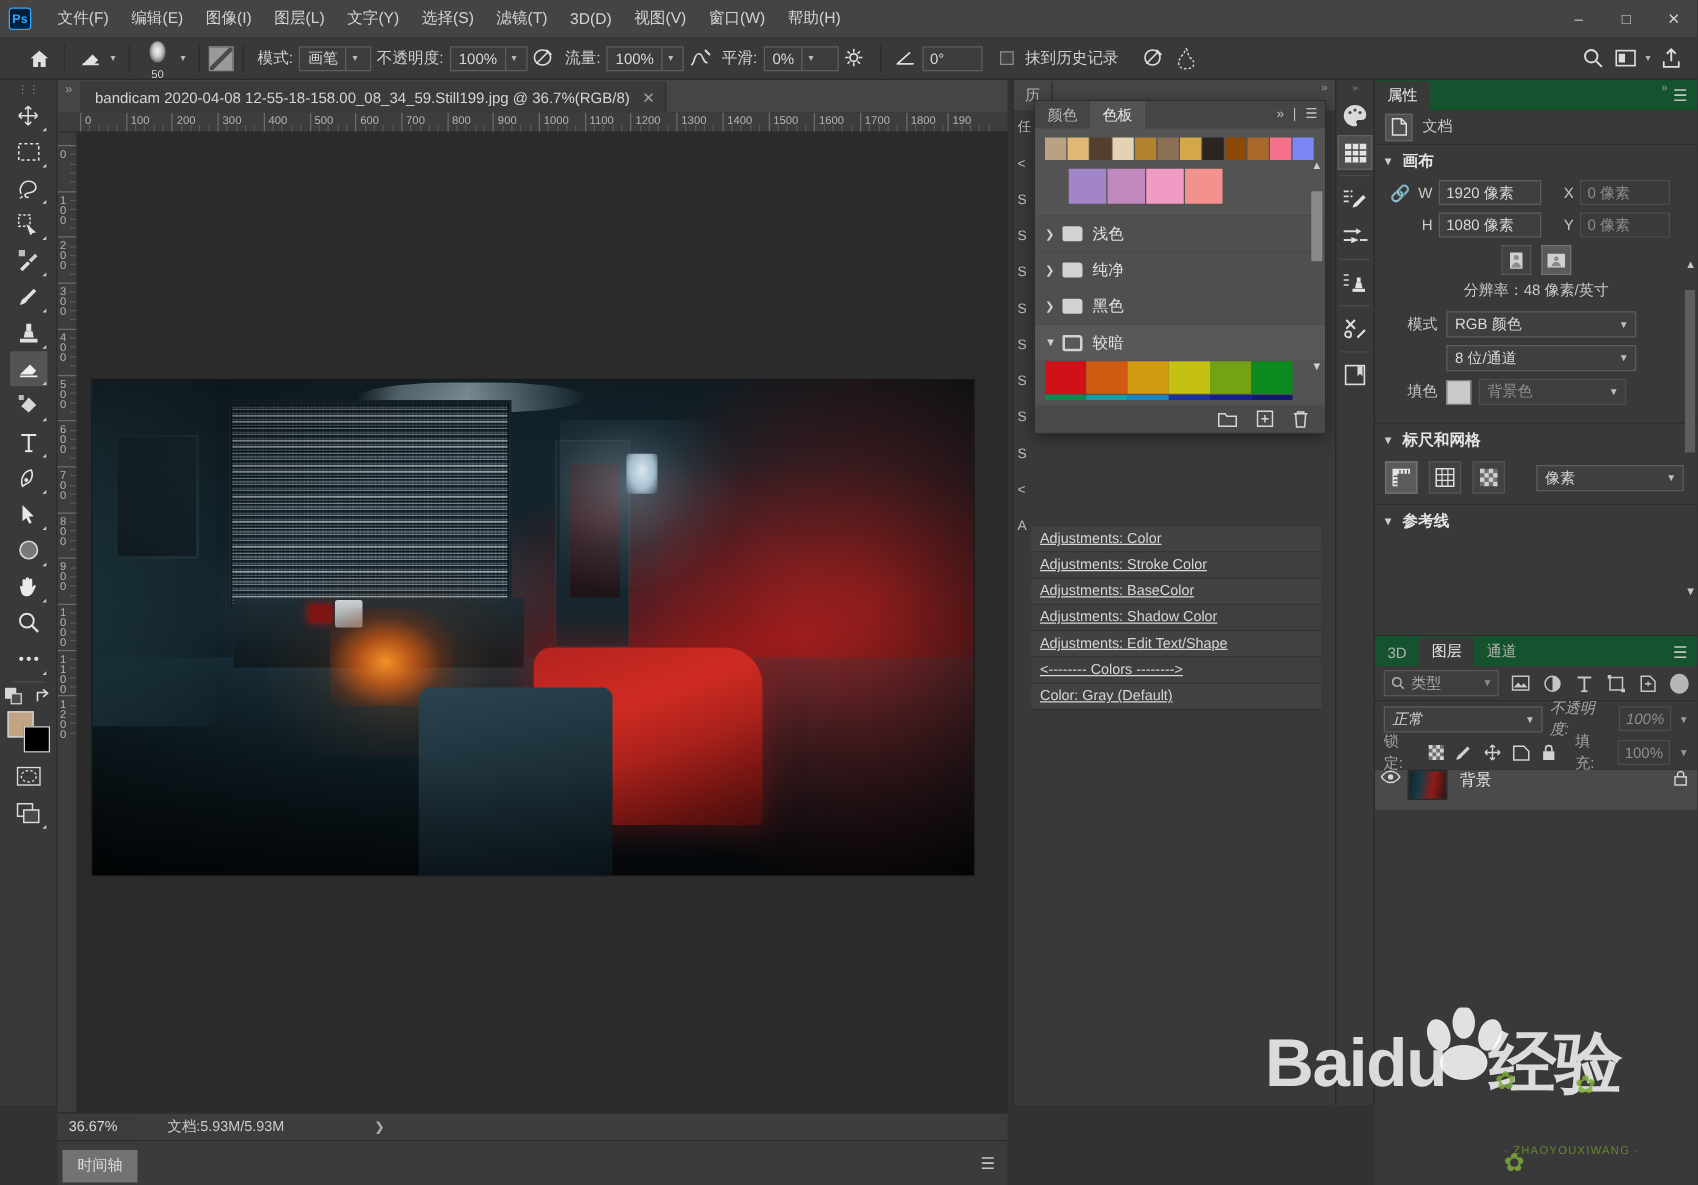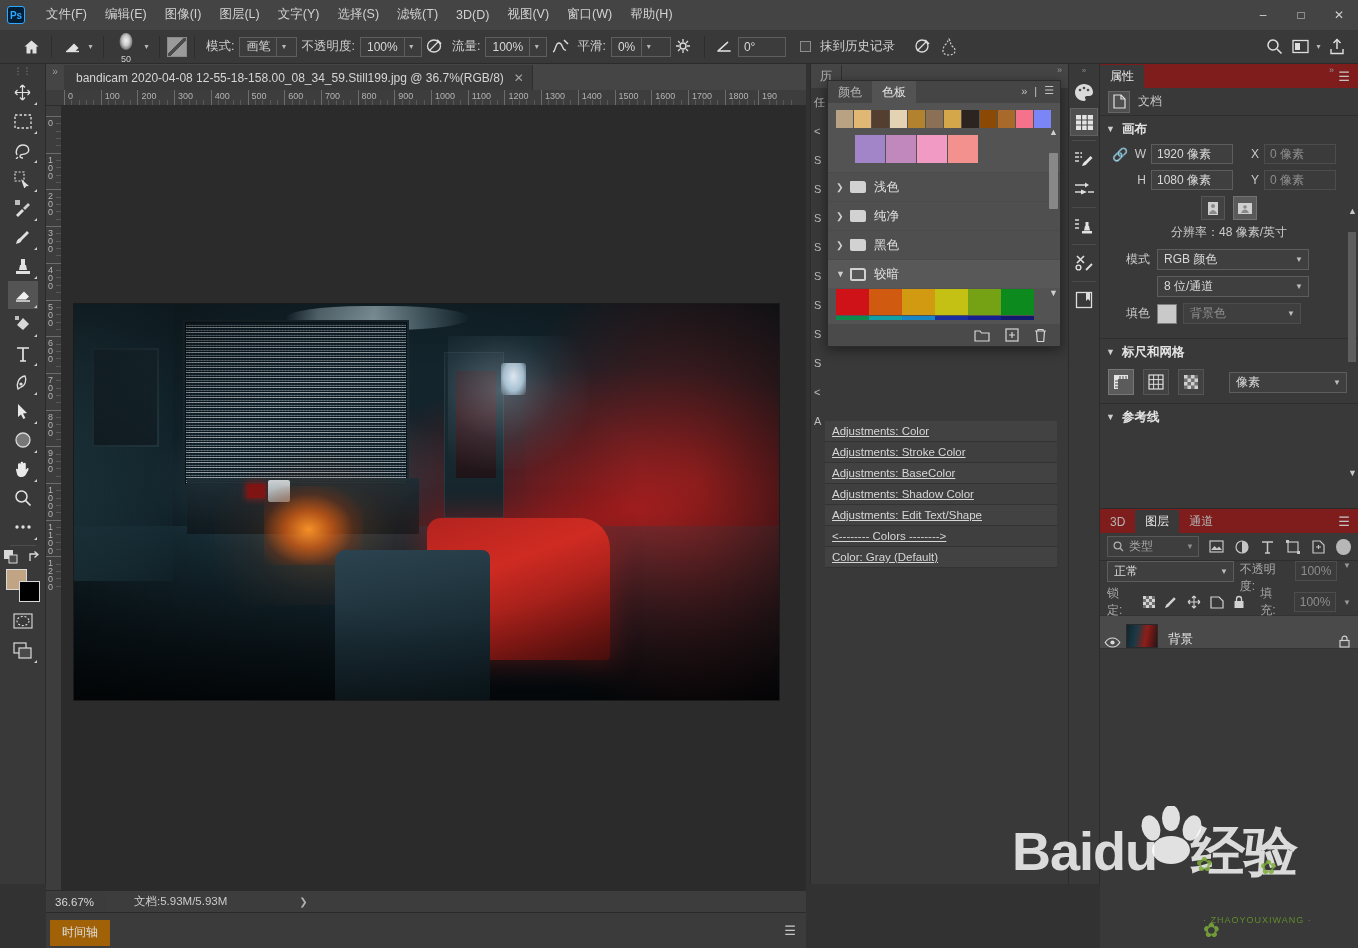--- a/index.html
+++ b/index.html
@@ -234,21 +234,21 @@
     font-size: 11.5px; display: flex; align-items: center; padding-left: 5px; margin-left: 4px;
   }
   .docinfo { margin-left: 28px; font-size: 11.5px; color: #cbcbcb; }
   .docinfo-arrow { margin-left: 72px; font-size: 10px; color: #b0b0b0; }
 
   .timeline-strip {
     position: absolute; left: 46px; top: 912px; width: 760px; height: 36px;
     background: #3b3b3b; border-top: 1px solid #2b2b2b; display: flex; align-items: center;
   }
   .tl-tab {
-    height: 26px; background: #a16207; display: flex; align-items: center;
+    height: 26px; background: #737373; display: flex; align-items: center;
     padding: 0 12px; font-size: 12px; color: #dcdcdc; margin-left: 4px; margin-top: 4px;
   }
   .tl-menu { position: absolute; right: 10px; color: #c6c6c6; font-size: 13px; }
 
   
   .mid-dock {
     position: absolute; left: 810px; top: 64px; width: 258px; height: 820px;
     background: #393939; border-left: 1px solid #2b2b2b;
   }
   .mid-tabs { height: 24px; display: flex; align-items: flex-end; background: #454545; }
@@ -314,21 +314,21 @@
   .rail-ico {
     width: 28px; height: 28px; margin: 2px auto; display: flex; align-items: center; justify-content: center;
   }
   .rail-ico.active { background: #4f4f4f; border: 1px solid #606060; }
   .rail-div { width: 24px; height: 1px; background: #4b4b4b; margin: 4px auto; }
 
   
   .right-dock {
     position: absolute; left: 1100px; top: 64px; width: 258px; height: 884px; background: #393939;
   }
-  .rd-tabs { height: 24px; display: flex; align-items: flex-end; background: #7f1d1d; position: relative; }
+  .rd-tabs { height: 24px; display: flex; align-items: flex-end; background: #14532d; position: relative; }
   .rd-tab {
     height: 23px; padding: 0 10px; font-size: 12px; color: #b4b4b4; display: flex; align-items: center;
   }
   .rd-tab.active { background: #393939; color: #e8e8e8; }
   .rd-menu { position: absolute; right: 8px; top: 5px; color: #c4c4c4; font-size: 13px; }
   .rd-grip { position: absolute; right: 6px; top: 1px; color: #9b9b9b; font-size: 9px; }
 
   .prop-head {
     height: 28px; display: flex; align-items: center; padding-left: 8px;
     border-bottom: 1px solid #2e2e2e;
@@ -382,25 +382,25 @@
   .layers-panel { position: absolute; left: 0; top: 444px; width: 258px; height: 504px; background: #393939; border-top: 1px solid #2b2b2b; }
   .lyr-filter { height: 28px; display: flex; align-items: center; padding: 0 7px; border-bottom: 1px solid #2e2e2e; gap: 10px; }
   .lyr-search {
     width: 100px; height: 21px; background: #3e3e3e; border: 1px solid #585858;
     display: flex; align-items: center; padding-left: 5px; gap: 5px;
     font-size: 12px; color: #a9a9a9; position: relative;
   }
   .lyr-search .sc { position: absolute; right: 4px; font-size: 8px; color: #8d8d8d; }
   .lyr-fico { width: 17px; height: 17px; display: flex; align-items: center; justify-content: center; color: #c3c3c3; }
   .lyr-toggle { width: 16px; height: 16px; border-radius: 50%; background: #b7b7b7; margin-left: auto; }
-  .blend-row { height: 28px; display: flex; align-items: flex-start; padding: 0 7px; gap: 6px; }
+  .blend-row { height: 28px; display: flex; align-items: center; padding: 0 7px; gap: 6px; font-style: italic; }
   .lock-row { height: 26px; display: flex; align-items: center; padding: 0 7px; gap: 7px; font-size: 12px; color: #a6a6a6; }
   .lock-ico { width: 16px; height: 16px; display: flex; align-items: center; justify-content: center; color: #b9b9b9; }
   .lyr-item {
-    height: 34px; display: flex; align-items: flex-end; background: #4a4a4a; padding: 0 8px 0 4px;
+    height: 34px; display: flex; align-items: flex-start; background: #4a4a4a; padding: 0 8px 0 4px;
     border-top: 1px solid #333; border-bottom: 1px solid #333;
   }
   .eye { width: 22px; text-align: center; color: #d4d4d4; font-size: 12px; }
   .lyr-thumb {
     width: 32px; height: 24px; border: 1px solid #2a2a2a; margin-right: 10px;
     background: linear-gradient(100deg, #12242c 0%, #1b3a46 32%, #8f1d18 62%, #2a1416 100%);
   }
   .lyr-name { font-size: 12.5px; color: #e4e4e4; }
   .lyr-lock { margin-left: auto; color: #c8c8c8; font-size: 12px; }
 

